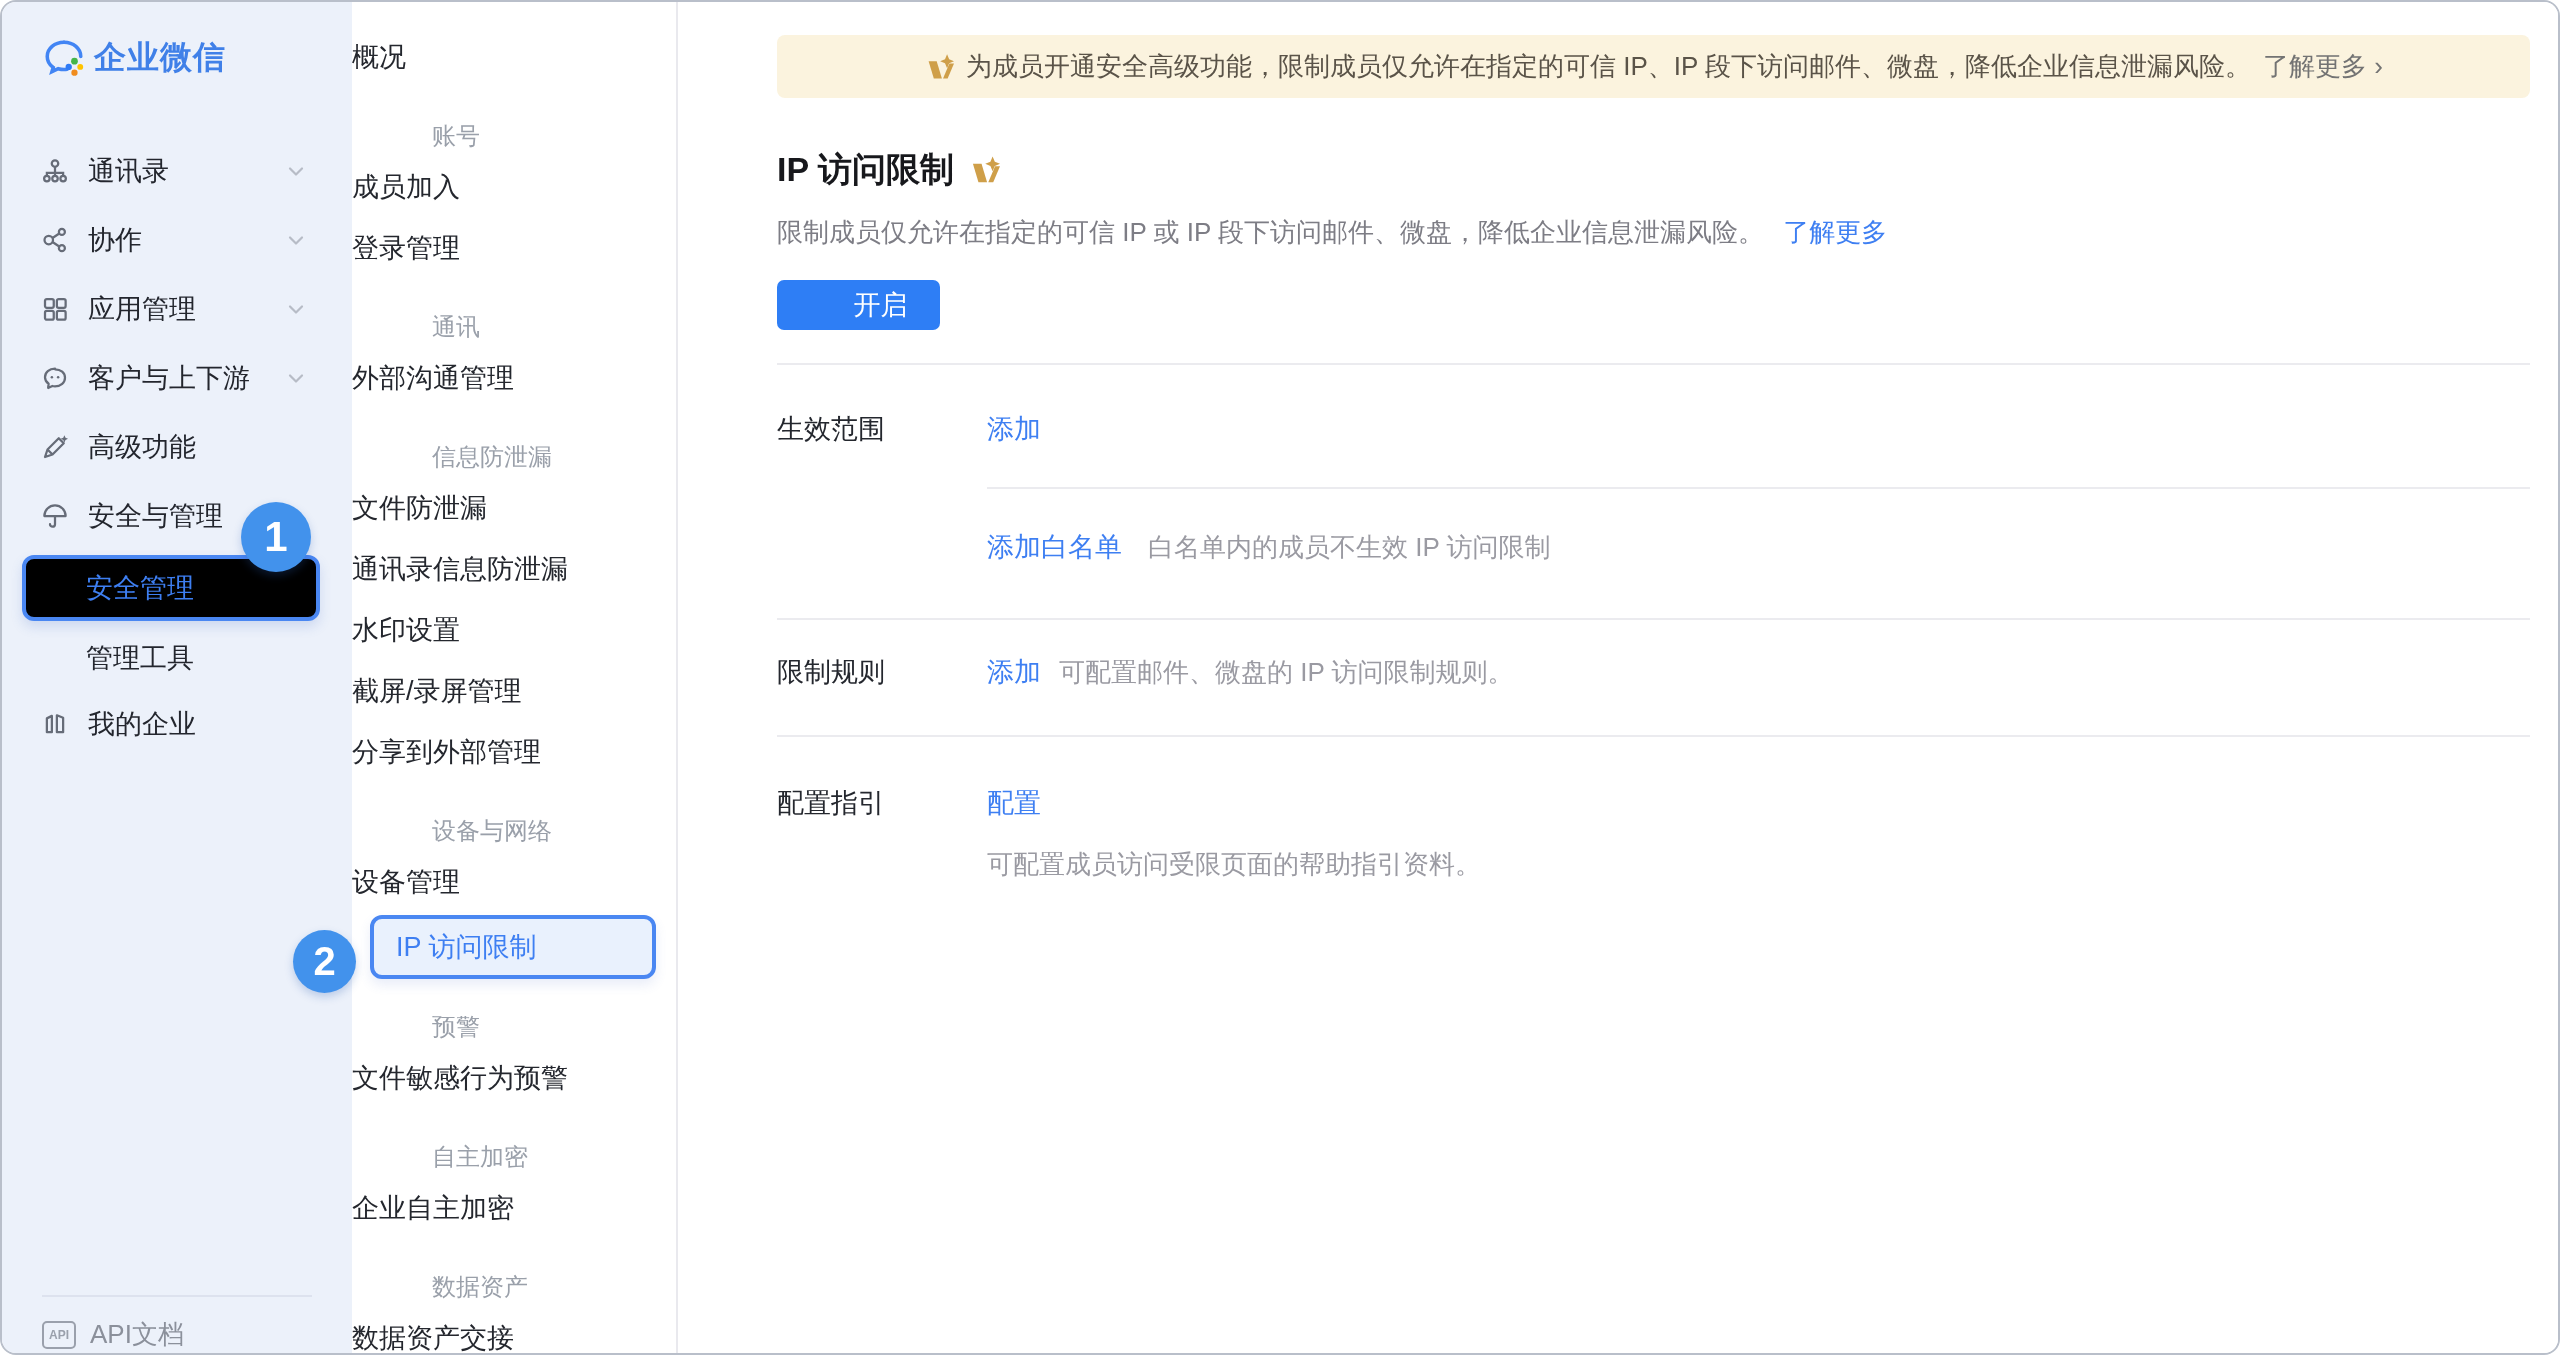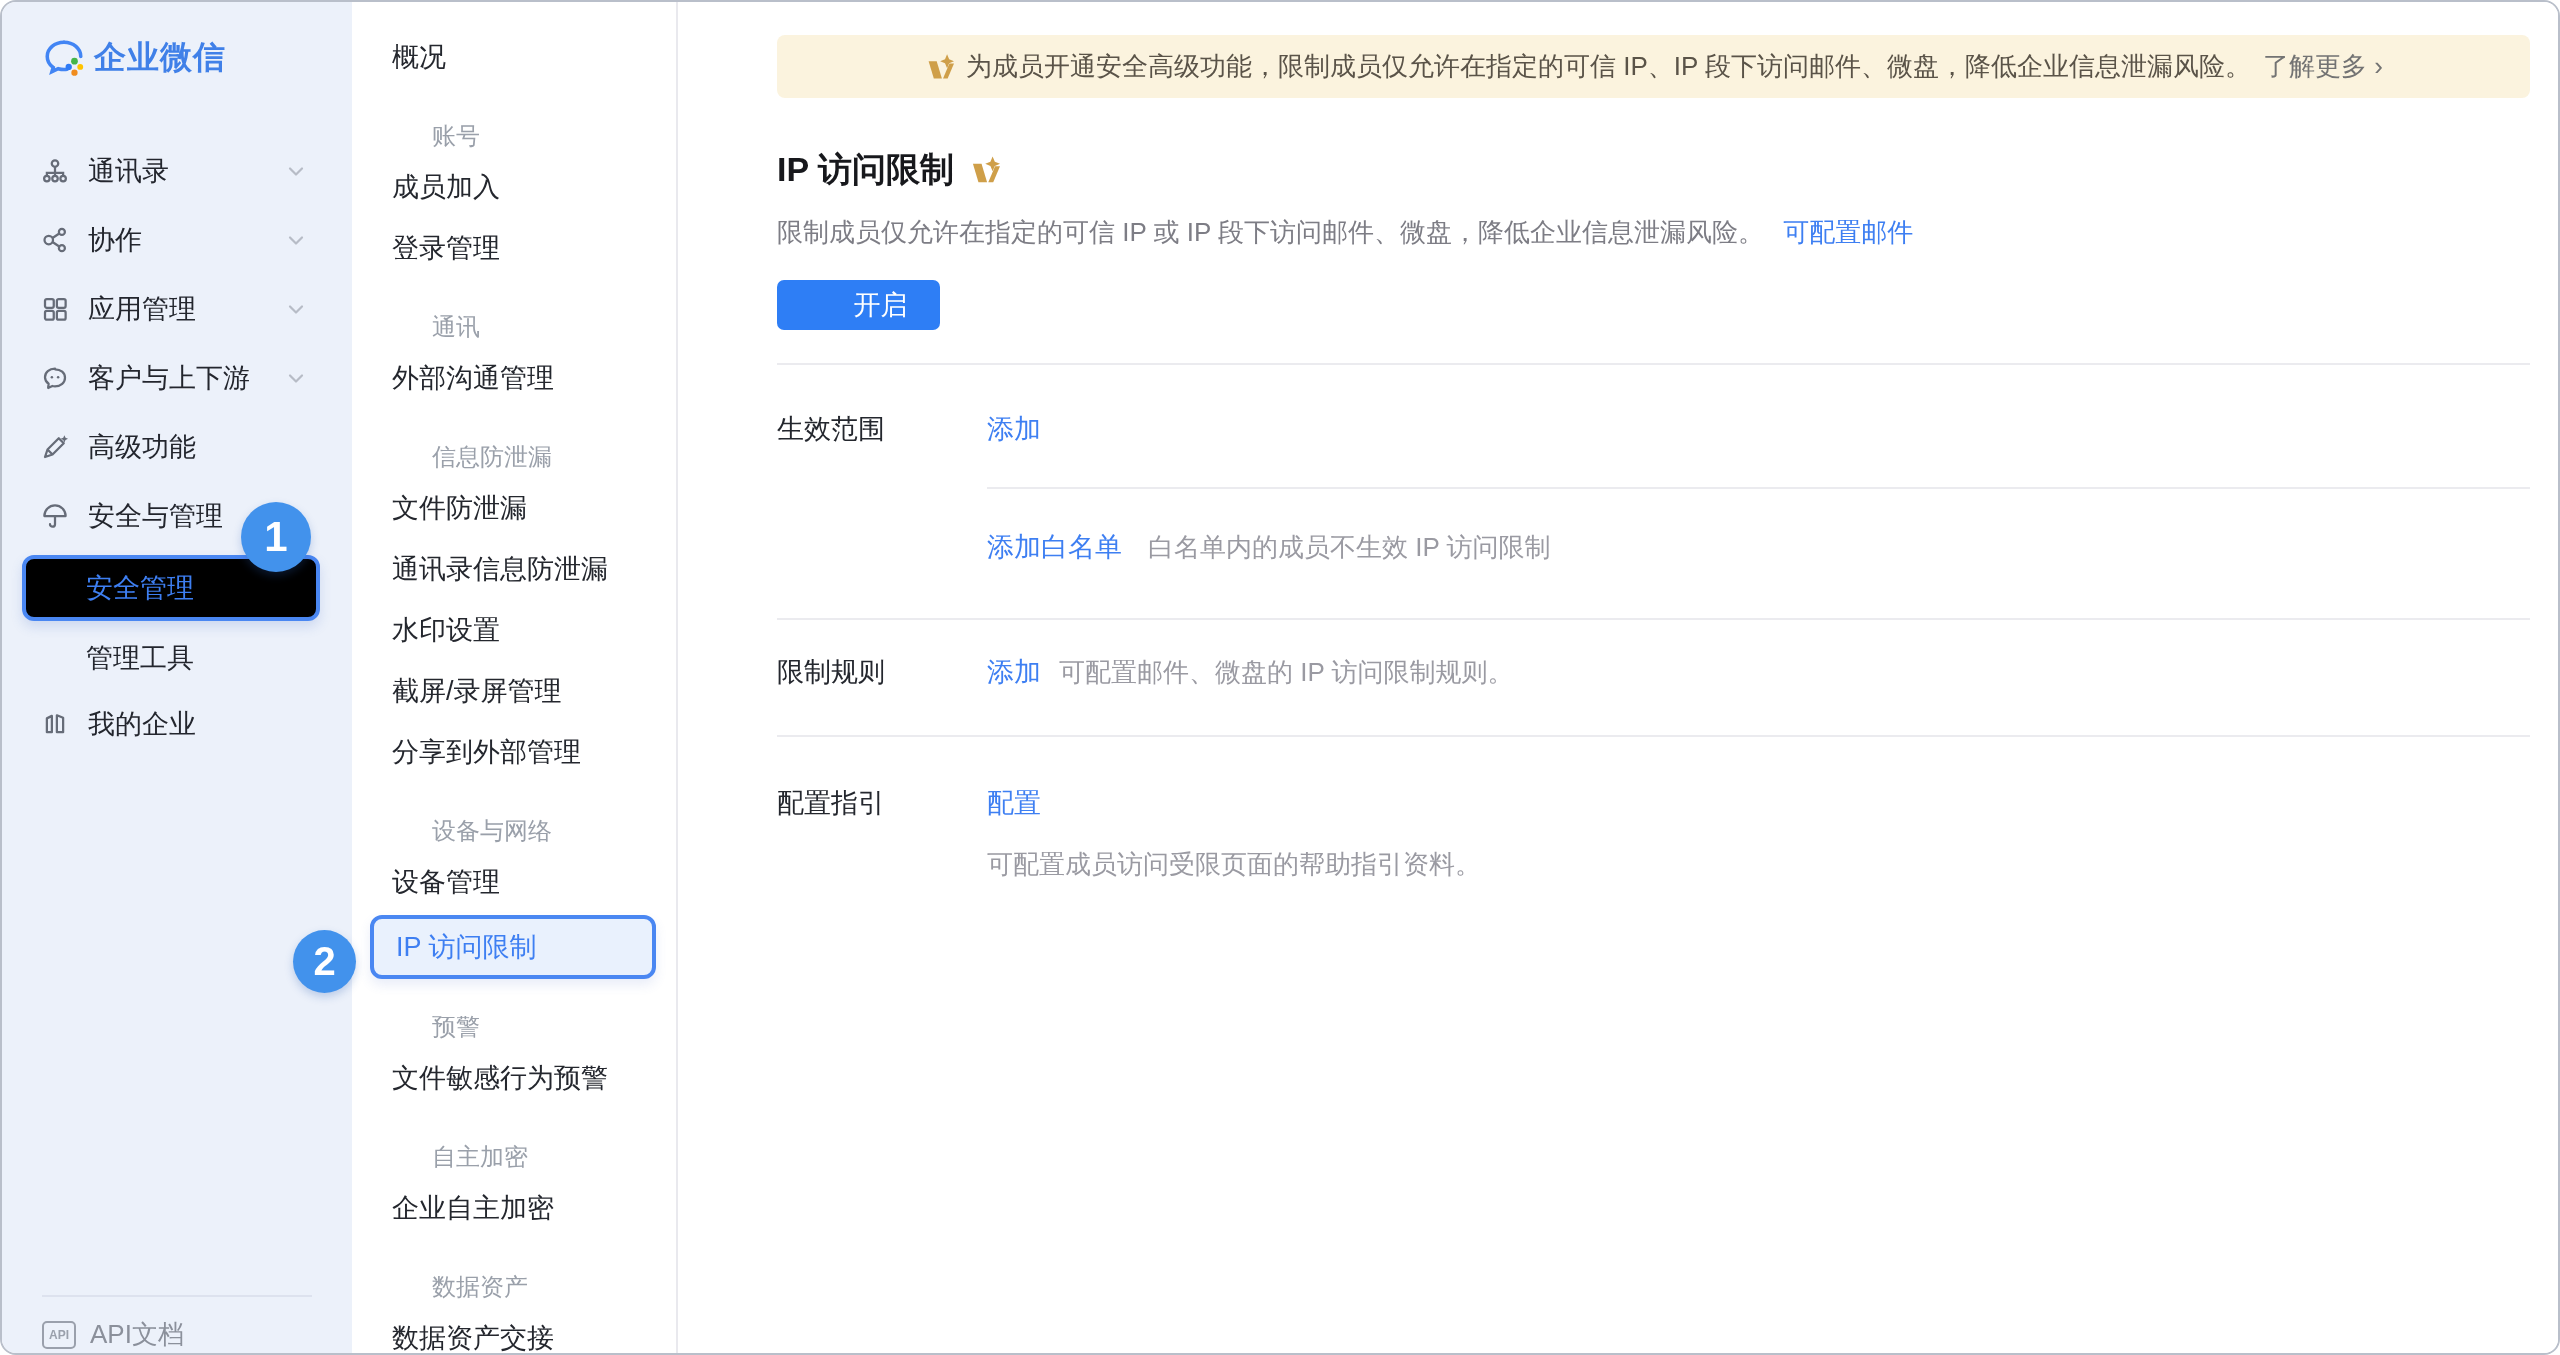--- a/index.html
+++ b/index.html
@@ -46,21 +46,21 @@
   .side-footer-row { display:flex; align-items:center; gap:14px; margin-top:20px; color:#8b909b; font-size:26px; cursor:pointer; }
   .api-badge { width:34px; height:28px; border:2px solid #9aa0ac; border-radius:5px; color:#9aa0ac;
     font-size:12px; font-weight:bold; display:flex; align-items:center; justify-content:center; }
 
   
   .submenu {
     position:absolute; left:350px; top:0; bottom:0; width:326px;
     background:#ffffff; border-right:2px solid #e9e9ee;
     padding-top:25px;
   }
-  .sm-item { height:61px; line-height:61px; padding-left:40px; font-size:27px; color:#24272e; cursor:pointer; }
+  .sm-item { height:61px; line-height:61px; font-size:27px; color:#24272e; cursor:pointer; }
   .sm-header { height:42px; line-height:42px; margin-top:27px; padding-left:40px; font-size:24px; color:#9aa0aa;margin-left:40px; }
   .sm-active {
     height:64px; line-height:56px; margin:2px 20px 2px 18px;
     border:4px solid #4a87f2; border-radius:12px; background:#e9f1fd;
     padding-left:22px; color:#3e7ff2; font-size:27px; cursor:pointer;
     box-shadow:0 6px 12px rgba(70,110,200,.12);
   }
 
   
   .step-badge {
@@ -302,21 +302,21 @@
 
     <div class="page-head">
       <span class="page-title">IP 访问限制</span>
       <svg class="spark" viewBox="0 0 26 24">
           <use href="#i-spark"></use>
         </svg>
     </div>
 
     <div class="page-desc">
       <span>限制成员仅允许在指定的可信 IP 或 IP 段下访问邮件、微盘，降低企业信息泄漏风险。</span>
-      <span class="link">可配置邮件</span>
+      <span class="link">了解更多</span>
     </div>
 
     <button class="enable-btn">开启</button>
 
     <div class="settings">
 
       <div class="srow row-scope">
         <div class="srow-label">生效范围</div>
         <div class="scope-add fs27">
           <span class="link">添加</span>

